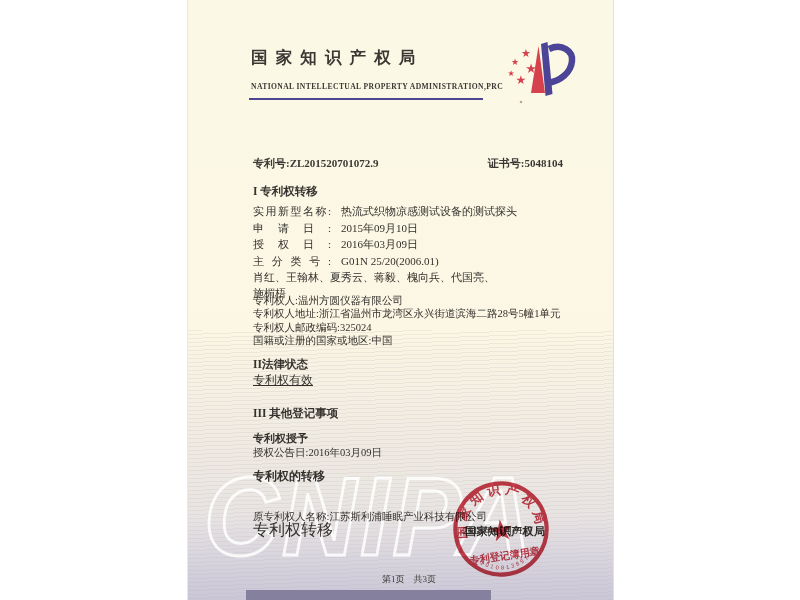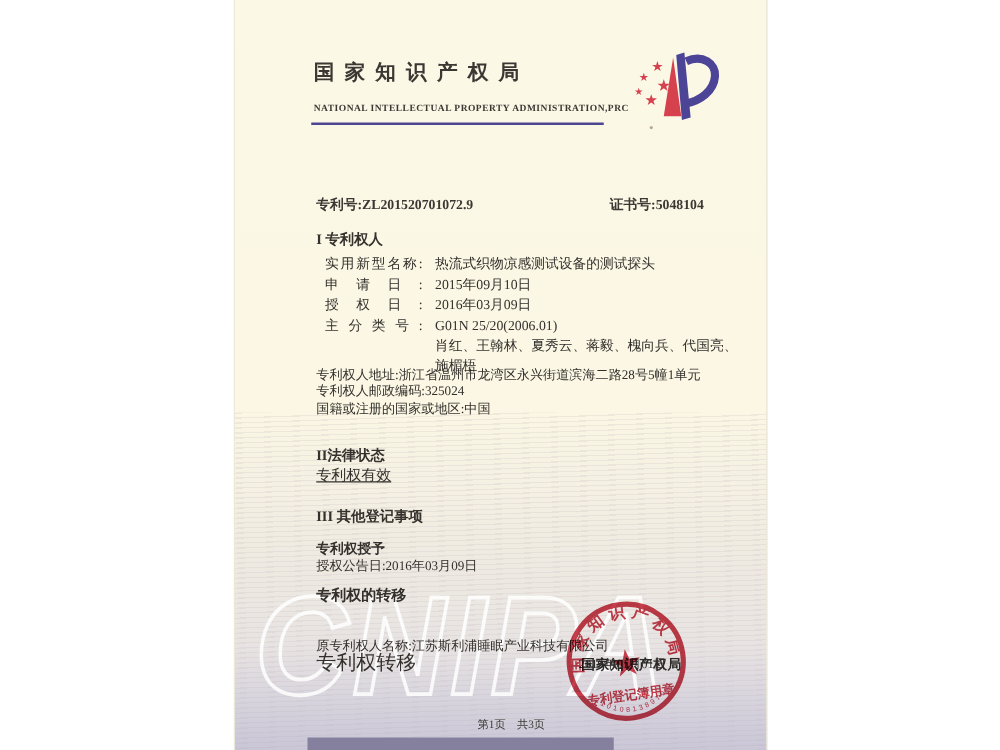--- a/index.html
+++ b/index.html
@@ -30,21 +30,21 @@
   .abs{position:absolute;z-index:2;}
   .agency-cn{left:63px;top:47px;font-size:16.5px;font-weight:bold;letter-spacing:2px;color:#3b3834;white-space:nowrap;}
   .agency-en{left:63px;top:82px;font-size:7.6px;font-weight:bold;letter-spacing:0.4px;color:#3b3834;white-space:nowrap;}
   .hrule{left:61px;top:98px;width:234px;height:2px;background:#4c4691;}
   .logo{left:312px;top:34px;width:84px;height:74px;}
   .doc-title{left:25px;top:110px;width:360px;text-align:center;font-size:27px;font-weight:bold;letter-spacing:7px;color:#2e2b28;white-space:nowrap;}
   .meta-row{left:65px;top:156px;width:310px;display:flex;justify-content:space-between;font-size:11px;font-weight:bold;color:#3b3834;text-align:center;}
   .sec-heading{font-size:11.5px;font-weight:bold;color:#35322e;white-space:nowrap;}
   .s1h{left:65px;top:184px;}
   .fields{left:65px;top:204px;width:345px;font-size:11px;line-height:15.5px;}
-  .frow{display:flex;margin-bottom:1px;justify-content:flex-end;}
+  .frow{display:flex;margin-bottom:1px;}
   .flabel{display:inline-block;width:78px;text-align:justify;text-align-last:justify;margin-right:10px;flex:0 0 78px;}
   .fvalue{display:inline-block;width:250px;}
   .holder{left:65px;top:294px;font-size:10.5px;line-height:13.4px;white-space:nowrap;}
   .s2h{left:65px;top:357px;}
   .status{left:65px;top:372px;font-size:12px;text-decoration:underline;}
   .s3h{left:65px;top:406px;}
   .g-head{left:65px;top:431px;font-size:11px;font-weight:bold;}
   .g-line{left:65px;top:446px;font-size:10.5px;}
   .t-head{left:65px;top:468px;font-size:12px;font-weight:bold;}
   .t-line1{left:65px;top:520px;font-size:16px;}
@@ -79,21 +79,21 @@
     <path d="M49 15 C 62 9 73 17 72 27 C 71 39 60 47 48 49" stroke="#4c4496" stroke-width="6.5" fill="none"></path>
     <circle cx="21" cy="68" r="1.3" fill="#b9aa98"></circle>
   </svg>
 
 
   <div class="abs meta-row">
     <span><span>专利号:</span><span>ZL201520701072.9</span></span>
     <span><span>证书号:</span><span>5048104</span></span>
   </div>
 
-  <div class="abs sec-heading s1h">I 专利权人</div>
+  <div class="abs sec-heading s1h">I 专利权转移</div>
 
   <div class="abs fields">
     <div class="frow">
       <span class="flabel">实用新型名称:</span>
       <span class="fvalue">热流式织物凉感测试设备的测试探头</span>
     </div>
     <div class="frow">
       <span class="flabel">申请日:</span>
       <span class="fvalue">2015年09月10日</span>
     </div>
@@ -104,20 +104,21 @@
     <div class="frow">
       <span class="flabel">主分类号:</span>
       <span class="fvalue">G01N 25/20(2006.01)</span>
     </div>
     <div class="frow">
       <span class="fvalue">肖红、王翰林、夏秀云、蒋毅、槐向兵、代国亮、施楣梧</span>
     </div>
   </div>
 
   <div class="abs holder">
+    <div>专利权人:温州方圆仪器有限公司</div>
     <div>专利权人地址:浙江省温州市龙湾区永兴街道滨海二路28号5幢1单元</div>
     <div>专利权人邮政编码:325024</div>
     <div>国籍或注册的国家或地区:中国</div>
   </div>
 
   <div class="abs sec-heading s2h">II法律状态</div>
   <div class="abs status">专利权有效</div>
 
   <div class="abs sec-heading s3h">III 其他登记事项</div>
   <div class="abs g-head">专利权授予</div>

